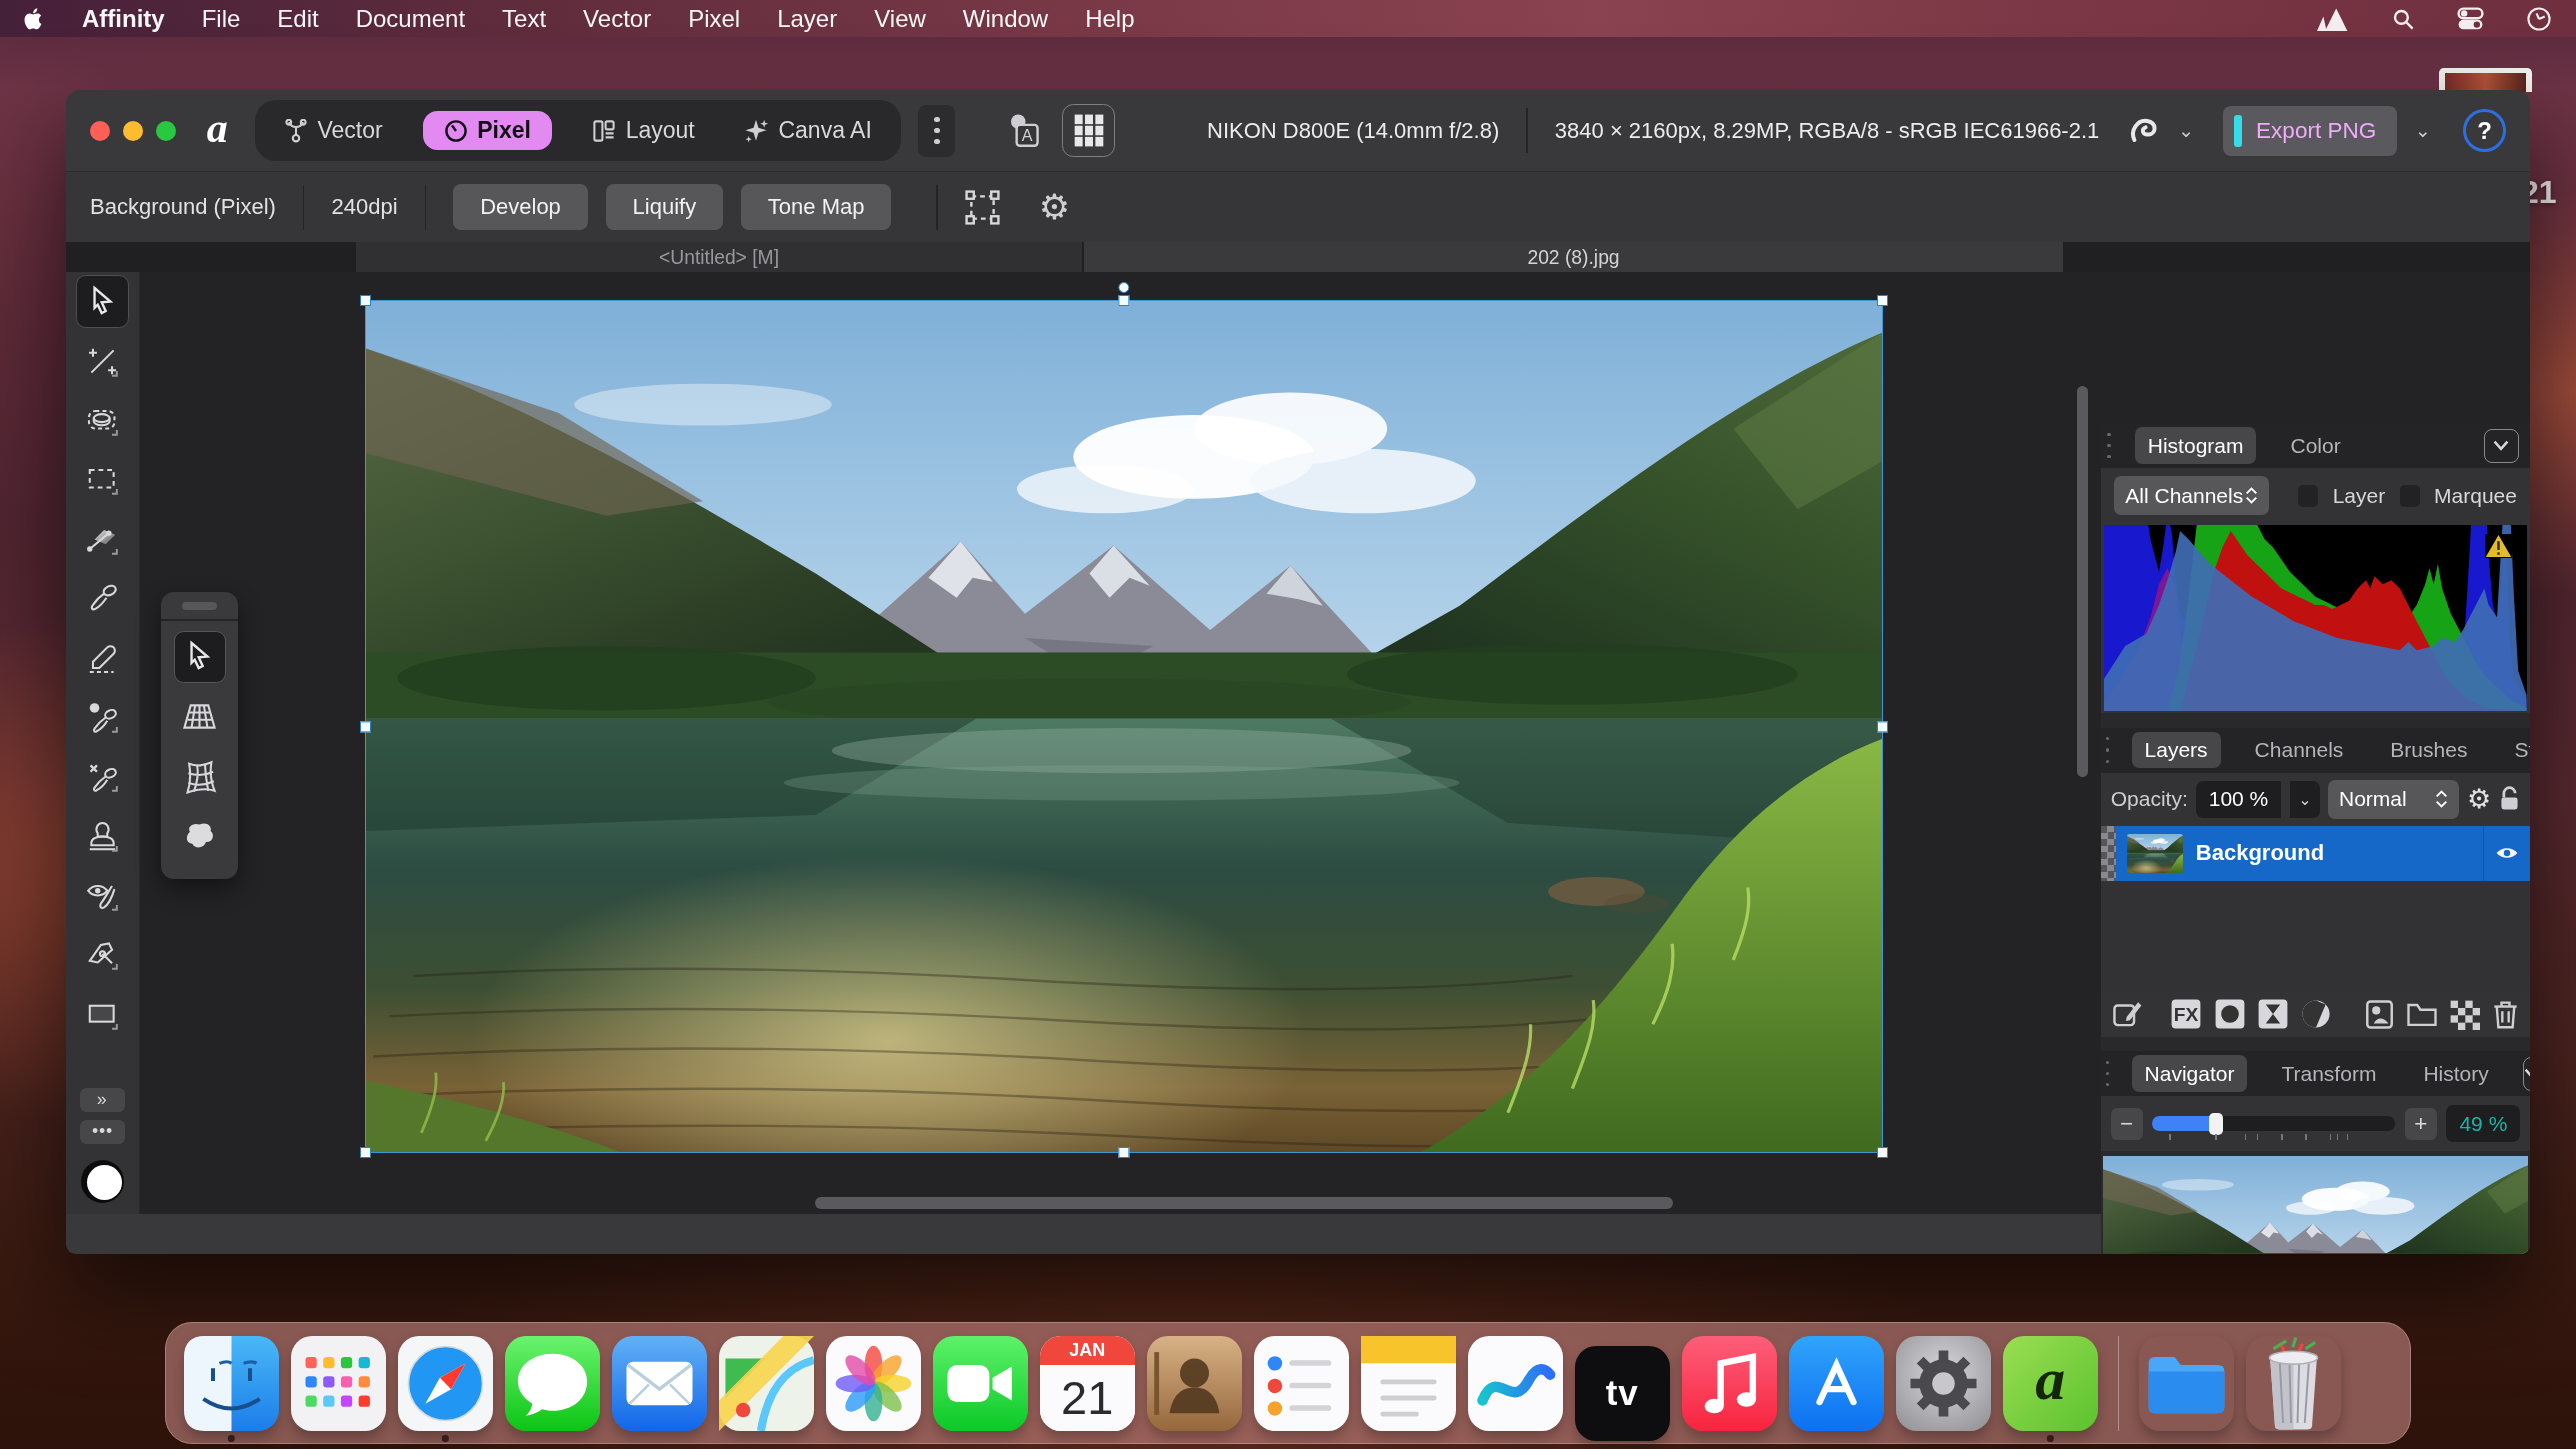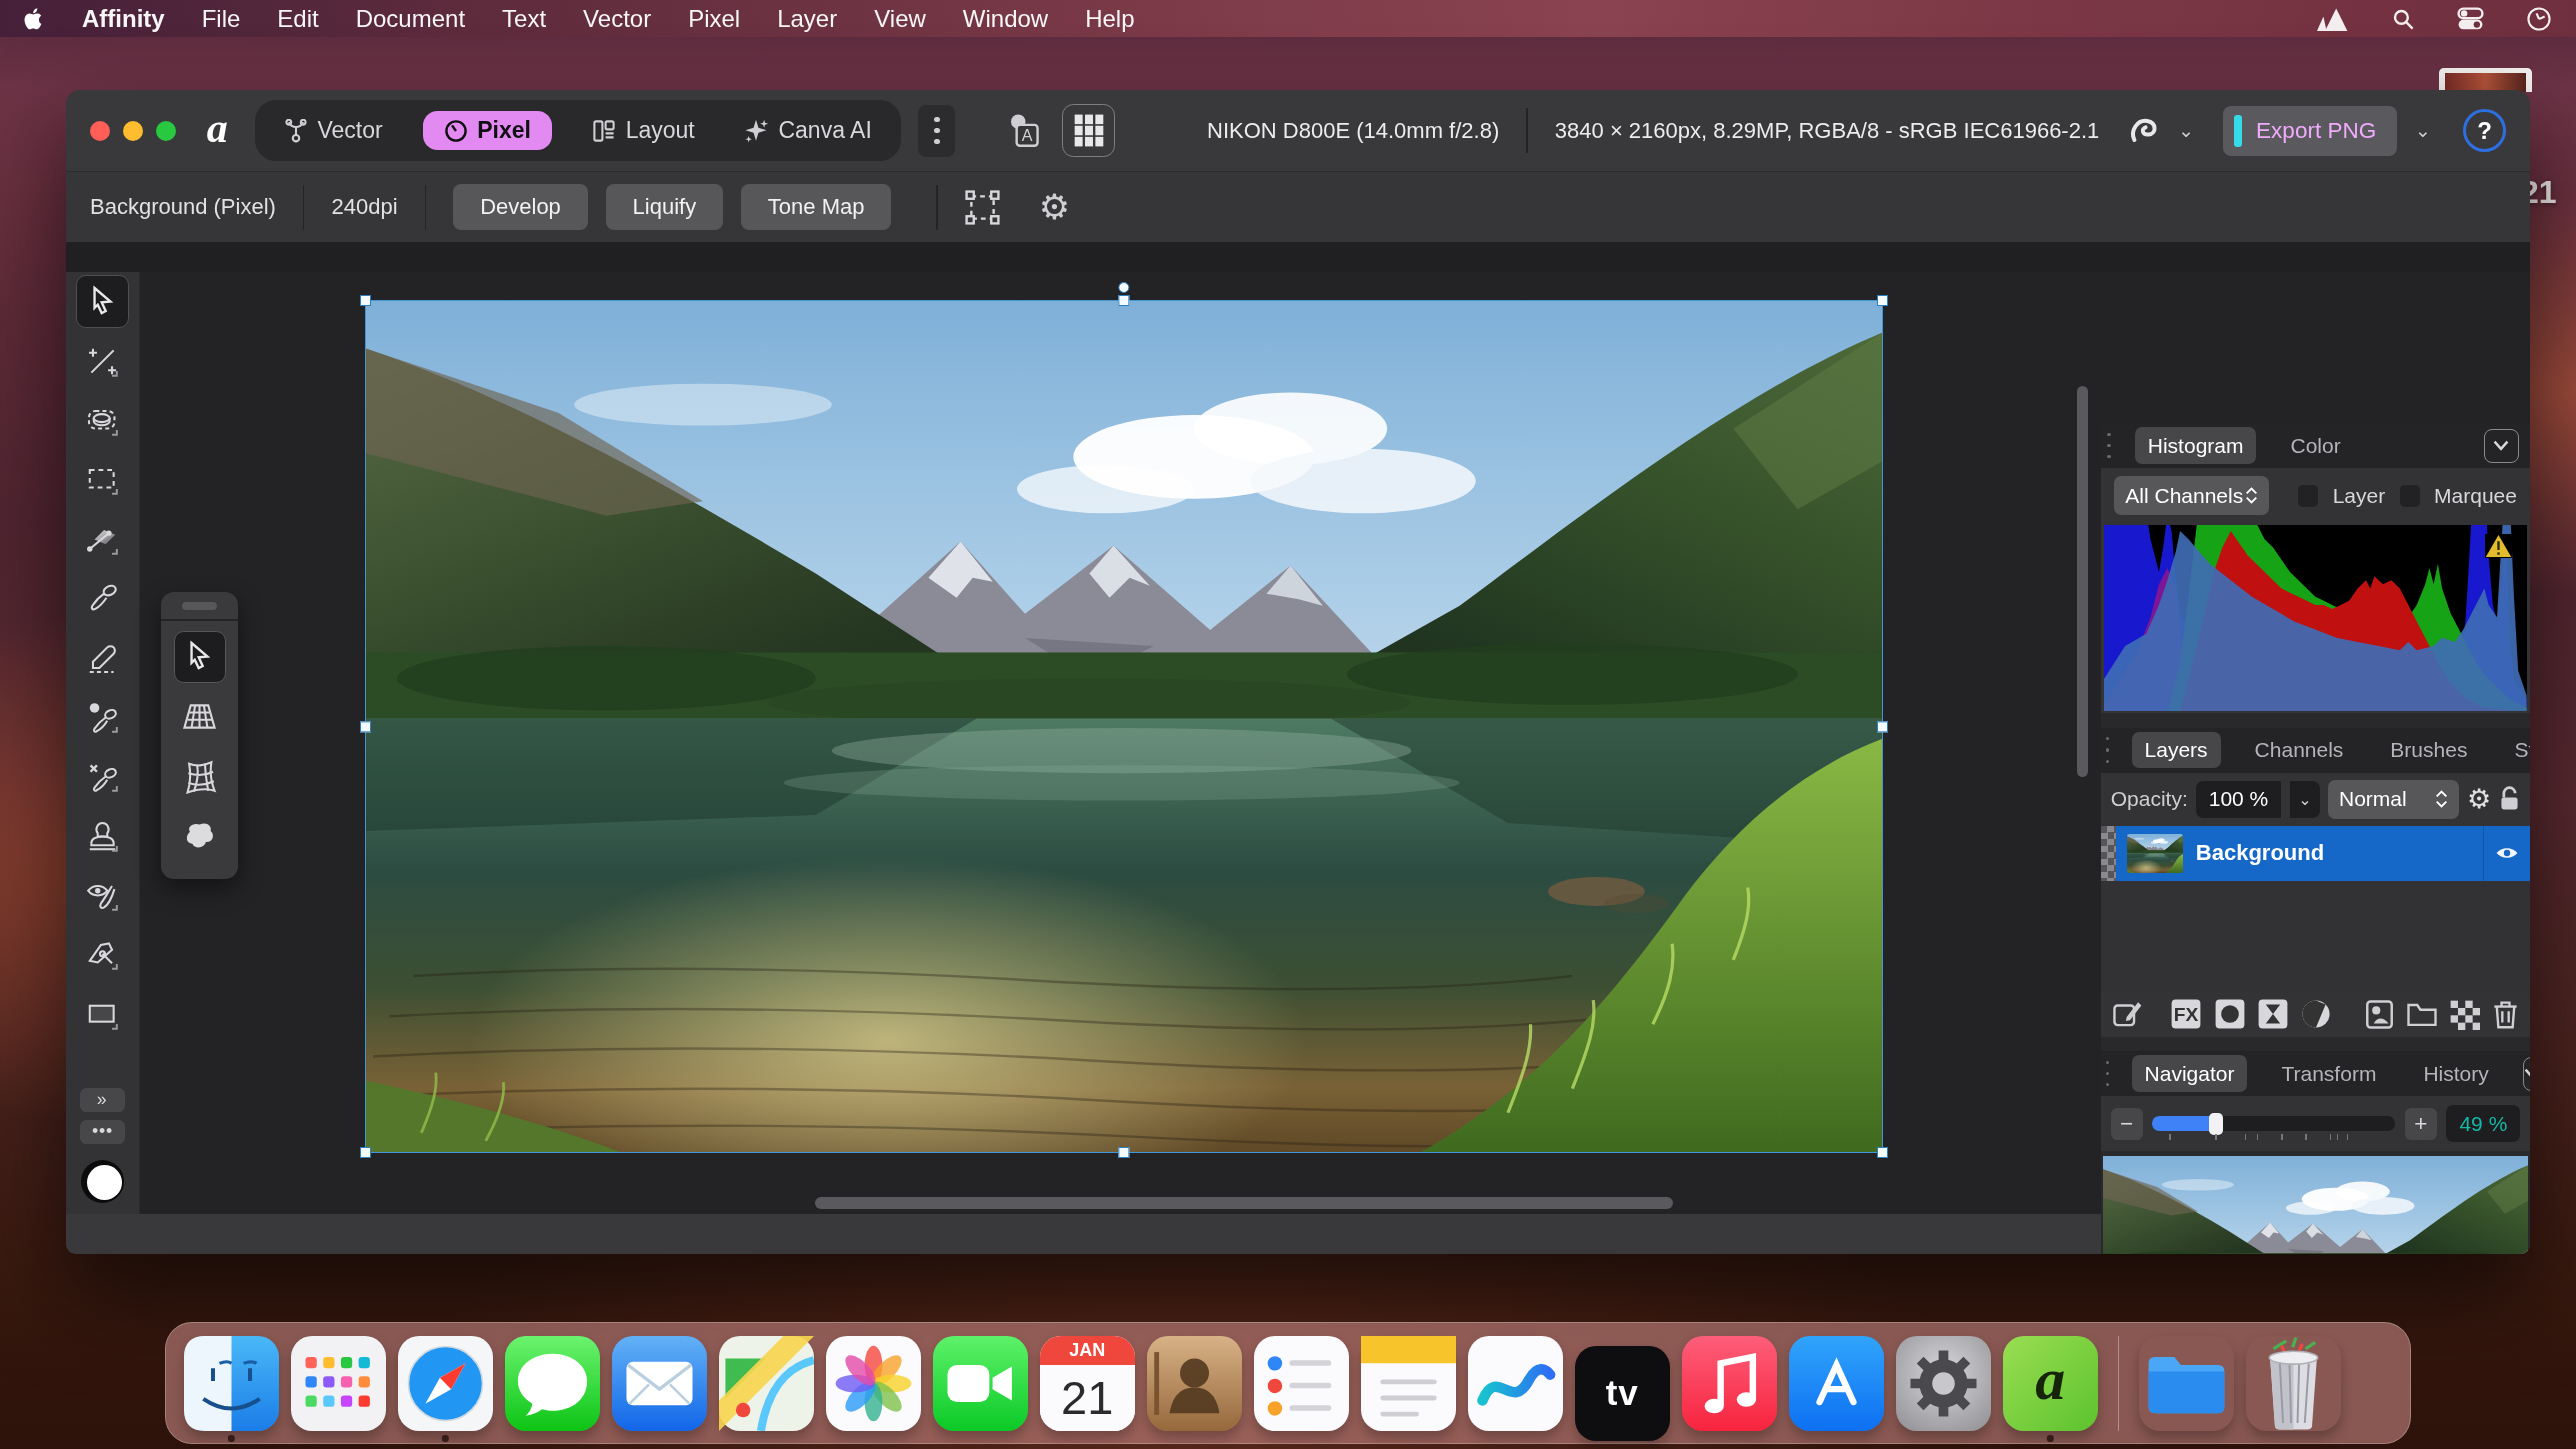--- a/index.html
+++ b/index.html
@@ -295,20 +295,22 @@
           <rect x="2" y="2" width="9" height="9" fill="#363638"></rect>
           <rect x="33" y="2" width="9" height="9" fill="#363638"></rect>
           <rect x="2" y="33" width="9" height="9" fill="#363638"></rect>
           <rect x="33" y="33" width="9" height="9" fill="#363638"></rect>
         </svg>
     </span>
     <span class="tbicon" style="margin-left:39px;font-size:35px;color:#cfcfd3">⚙</span>
   </div>
 
   <div class="tabbar">
+      <div class="tab" style="left: 290px; width: 726px; background: rgb(48, 48, 50); color: rgb(152, 152, 158);">&lt;Untitled&gt; [M]</div>
+      <div class="tab" style="left: 1018px; width: 979px; background: rgb(58, 58, 60); color: rgb(212, 212, 216);">202 (8).jpg</div>
     </div>
 
   <div class="main">
 
     <div class="toolcol" id="toolcol">
         <div class="tool selected">
           <svg width="35" height="35" viewBox="0 0 44 44">
             <path d="M12 5 L32 22 L21 23 L26 34 L21 36.5 L16 26 L12 30 Z" fill="none" stroke="#e8e8ea" stroke-width="3"></path>
           </svg>
         </div>

